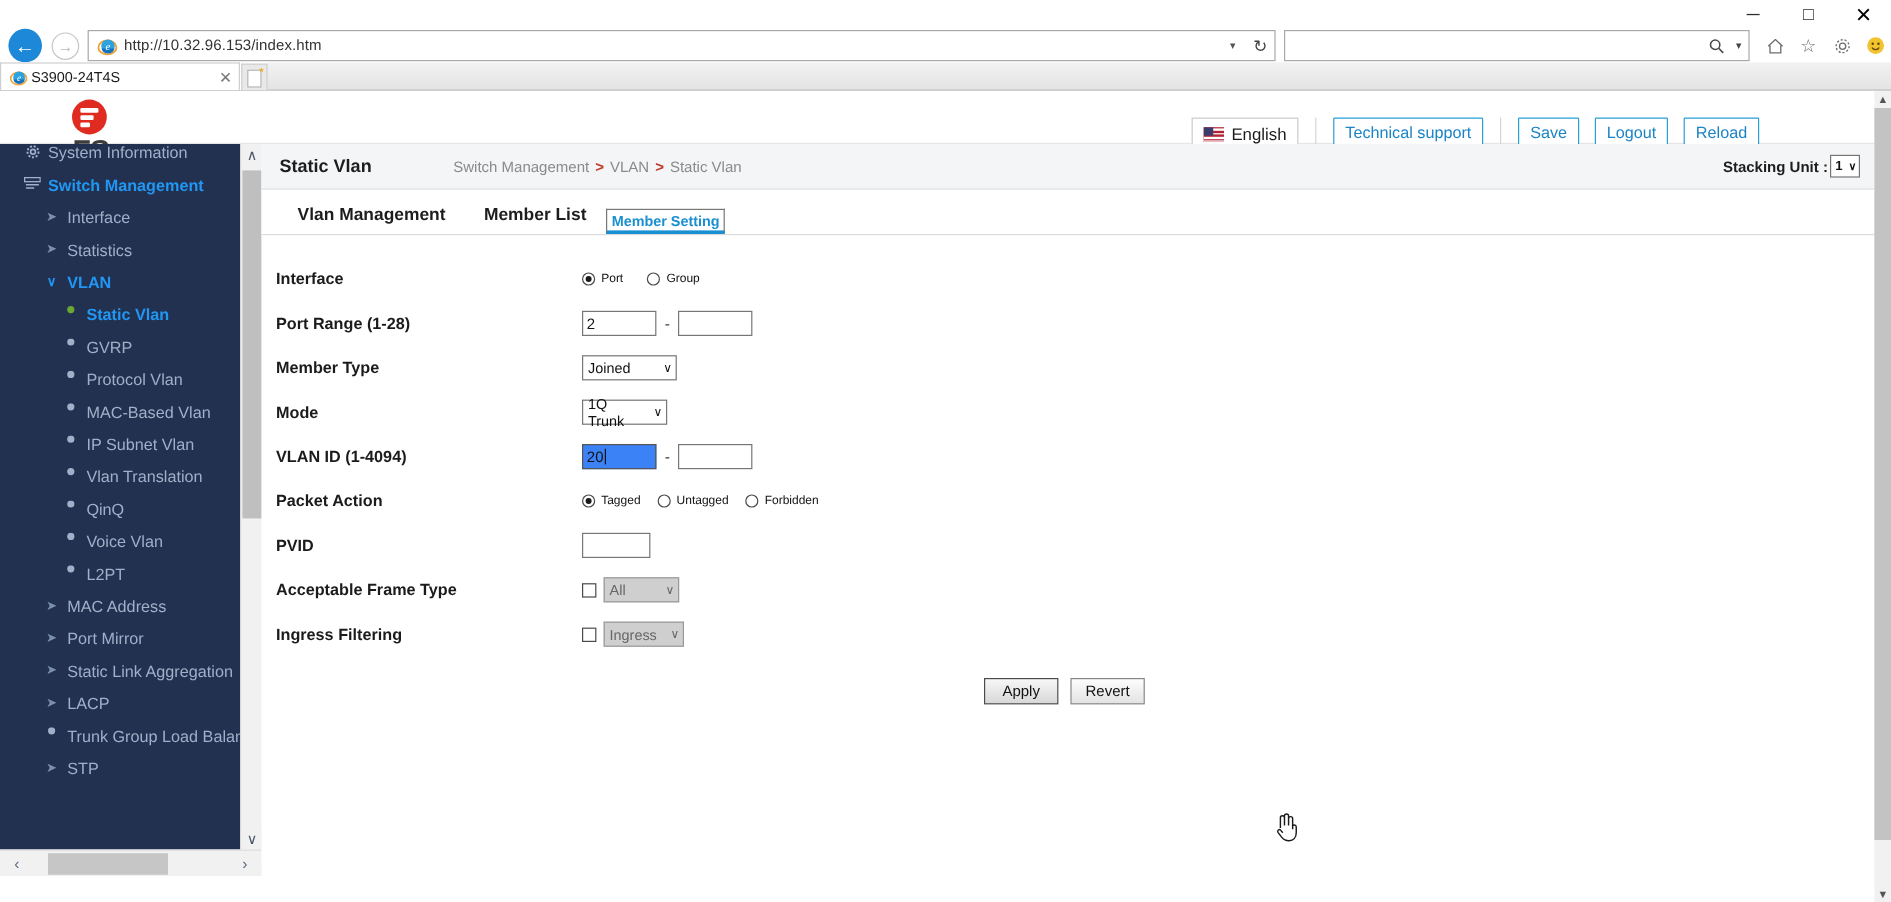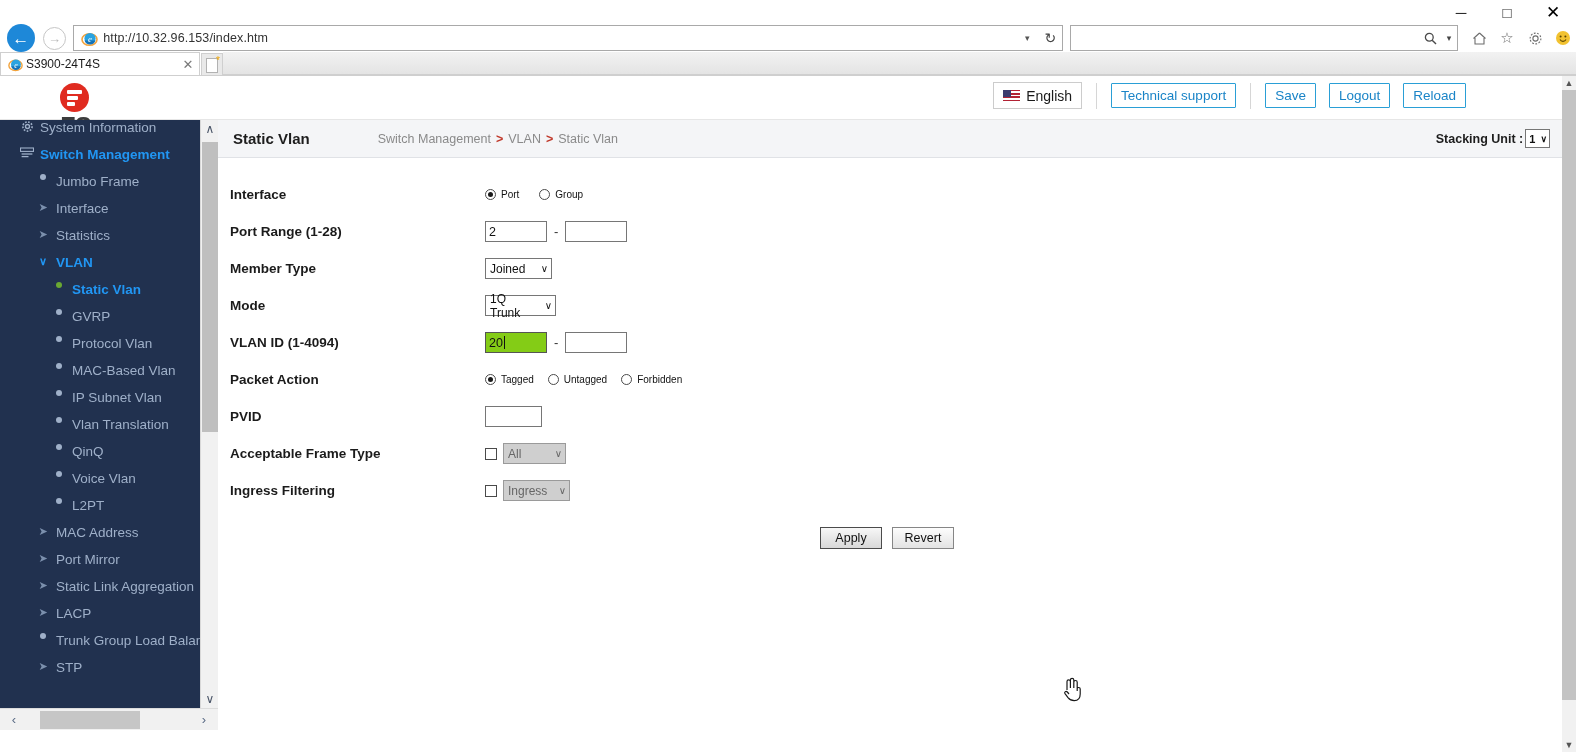--- a/index.html
+++ b/index.html
@@ -57,21 +57,21 @@
   .logo-wrap { position:absolute; left:28px; top:7px; display:flex; align-items:center;flex-direction:column; }
   .fs-mark { width:29px; height:29px; border-radius:50%; background:#e02b20; position:relative; }
   .fs-mark i { position:absolute; background:#fff; display:block; }
   .fs-mark i.b1 { left:7px; top:7px; width:15px; height:3.6px; border-radius:1px;}
   .fs-mark i.b2 { left:7px; top:13px; width:11px; height:3.6px; border-radius:1px;}
   .fs-mark i.b3 { left:7px; top:19px; width:8px; height:3.6px; border-radius:1px;}
   .fs-word { font-size:25px; font-weight:bold; color:#3c3c3c; margin-left:3px; letter-spacing:-0.5px; }
   .brand-div { width:1px; height:22px; background:#dcdcdc; margin:0 14px; }
   .brand-model { font-size:15px; font-weight:bold; color:#222; }
 
-  .hdr-right { position:absolute; right:96px; top:6px; display:flex; align-items:center;padding-left:28px; }
+  .hdr-right { position:absolute; right:96px; top:22px; display:flex; align-items:flex-start;padding-left:28px; }
   .lang-box { height:27px; border:1px solid #cccccc; background:#fff; display:flex; align-items:center; padding:0 9px; }
   .flag { width:17px; height:12px; margin-right:6px; position:relative; overflow:hidden; background:#b22234; }
   .flag .stripe { position:absolute; left:0; width:17px; height:1.7px; background:#fff; }
   .flag .canton { position:absolute; left:0; top:0; width:8px; height:7px; background:#3c3b6e; }
   .lang-text { font-size:14px; color:#1a1a1a; }
   .hdr-sep { width:1px; height:26px; background:#d6d6d6; margin:0 14px; }
   .hdr-btn { height:25px; border:1px solid #2a9fd6; color:#1a84c7; background:#fff; font-size:13.5px; display:flex; align-items:center; padding:0 9px; margin-left:13px; border-radius:1px; }
   .hdr-btn.first { margin-left:0; }
 
   
@@ -114,21 +114,21 @@
   .form { padding:18px 0 0 12px; }
   .frow { display:flex; align-items:center; min-height:37px; }
   .flabel { width:255px; font-size:13.5px; font-weight:bold; color:#1b1b1b; flex:none; }
   .fctrl { display:flex; align-items:center; }
 
   .radio { width:11px; height:11px; border-radius:50%; border:1px solid #4a4a4a; background:#fff; position:relative; display:inline-block; flex:none;}
   .radio.on::after { content:""; position:absolute; left:2px; top:2px; width:5px; height:5px; border-radius:50%; background:#1a1a1a; }
   .radio-lbl { font-size:10px; color:#111; margin-left:5px; margin-right:20px; }
 
   .tinput { width:62px; height:21px; border:1px solid #767676; background:#fff; font-size:12.5px; color:#111; padding:0 3px; display:flex; align-items:center; }
-  .tinput.focus { background:#84cc16; border:1px solid #555; }
+  .tinput.focus { background:#3b82f6; border:1px solid #555; }
   .caret { display:inline-block; width:1px; height:13px; background:#111; margin-left:1px; }
   .dash { margin:0 7px; font-size:13px; color:#333; }
 
   .sel { height:21px; border:1px solid #767676; background:#fff; font-size:12px; color:#111; padding:0 3px 0 4px; display:flex; align-items:center; justify-content:space-between; }
   .sel .cv { font-size:10px; margin-left:8px; }
   .sel.dis { background:#cfcfcf; color:#666; border:1px solid #9a9a9a; }
   .sel.dis .cv { color:#666; }
 
   .chk { width:12px; height:12px; border:1px solid #4a4a4a; background:#fff; margin-right:6px; flex:none; }
 
@@ -286,26 +286,20 @@
           <svg width="14" height="12" viewBox="0 0 14 12">
             <rect x="0.5" y="1" width="13" height="3.4" fill="none" stroke="#9fb0c9" stroke-width="1.1"></rect>
             <line x1="1.6" y1="7" x2="12.4" y2="7" stroke="#9fb0c9" stroke-width="1.3"></line>
             <line x1="1.6" y1="9.6" x2="8.5" y2="9.6" stroke="#9fb0c9" stroke-width="1.3"></line>
           </svg>
         </span>
         <span>Switch Management</span>
       </div>
       <div class="sb-item lv2">
         <span class="sb-ico">
-          <span class="dot"></span>
-        </span>
-        <span>Jumbo Frame</span>
-      </div>
-      <div class="sb-item lv2">
-        <span class="sb-ico">
           <span class="arrow-r">➤</span>
         </span>
         <span>Interface</span>
       </div>
       <div class="sb-item lv2">
         <span class="sb-ico">
           <span class="arrow-r">➤</span>
         </span>
         <span>Statistics</span>
       </div>
@@ -434,20 +428,25 @@
       </div>
       <div class="stack-unit">
         <span>Stacking Unit :</span>
         <span class="mini-select">
           <span>1</span>
           <span class="cv">∨</span>
         </span>
       </div>
     </div>
 
+    <div class="tabsrow" id="ctabs">
+        <div class="ctab">Vlan Management</div>
+        <div class="ctab">Member List</div>
+        <div class="ctab sel">Member Setting</div>
+      </div>
 
     <div class="form">
 
       <div class="frow">
         <div class="flabel">Interface</div>
         <div class="fctrl">
           <span class="radio on"></span>
           <span class="radio-lbl">Port</span>
           <span class="radio"></span>
           <span class="radio-lbl">Group</span>
@@ -459,21 +458,21 @@
         <div class="fctrl">
           <span class="tinput">2</span>
           <span class="dash">-</span>
           <span class="tinput"></span>
         </div>
       </div>
 
       <div class="frow">
         <div class="flabel">Member Type</div>
         <div class="fctrl">
-          <span class="sel" style="width:67px">
+          <span class="sel" style="width:79px">
             <span>Joined</span>
             <span class="cv">∨</span>
           </span>
         </div>
       </div>
 
       <div class="frow">
         <div class="flabel">Mode</div>
         <div class="fctrl">
           <span class="sel" style="width:71px">

